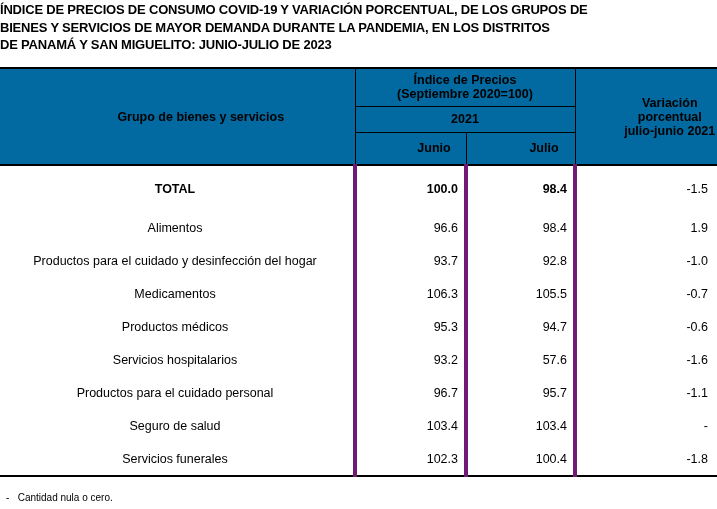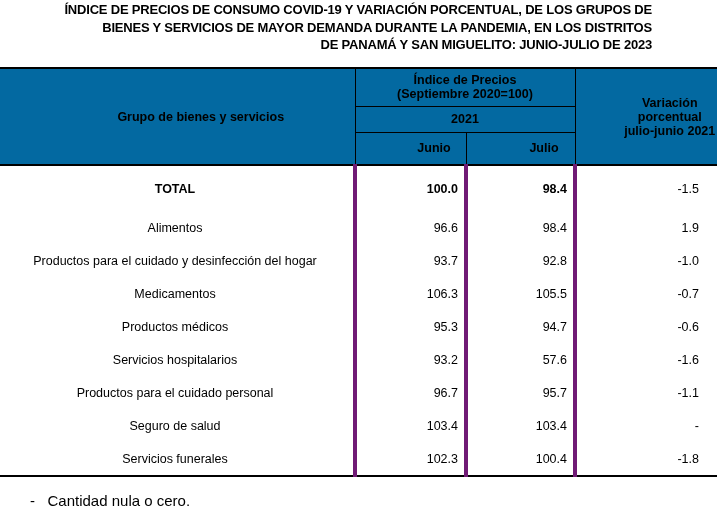--- a/index.html
+++ b/index.html
@@ -1,37 +1,37 @@
 <!DOCTYPE html>
 <html><head>
 <meta charset="utf-8">
 <style>
   html, body { margin:0; padding:0; background:#ffffff; }
   body { width:717px; height:509px; position:relative; overflow:hidden;
          font-family:"Liberation Sans", sans-serif; color:#000; }
-  .title { position:absolute; left:0; top:1px; width:652px; text-align:right;
+  .title { position:absolute; left:0; top:1px; width:652px; text-align:left;
            font-weight:bold; font-size:13px; line-height:17.5px; letter-spacing:-0.2px; }
   .title div { white-space:nowrap; }
   table { position:absolute; left:0; top:67px; width:717px; border-collapse:collapse;
           font-size:12.5px; table-layout:fixed; }
   th { background:#0369a1; font-weight:bold; text-align:center; padding:0;
        border:1px solid #000; }
   thead tr:first-child th { border-top:2px solid #000; }
   th.first { border-left:none; }
   th.last { border-right:none; }
   thead tr:last-child th, th.rowspan3 { border-bottom:2px solid #000;padding-left:47px; }
   td { padding:0 6px 0 3px; border-left:1px solid #000; border-right:4px solid #701a75; height:33px; }
   td.lab { border-left:none; text-align:center; }
   td.num { text-align:right; }
-  td.var { border-right:none; text-align:right; padding-right:18px; }
+  td.var { border-right:none; text-align:right; padding-right:9px; }
   tr.total td { font-weight:bold; height:45px; }
   tr.total td.lab { text-align:center; }
   tr.total td.var { font-weight:normal; }
   tr.lastrow td { border-bottom:2px solid #000; }
-  .note { position:absolute; left:6px; top:492px; font-size:15px;margin-left:24px; }
+  .note { position:absolute; left:6px; top:492px; font-size:10px; }
 </style>
 </head>
 <body>
 
 <div class="title">
   <div>ÍNDICE DE PRECIOS DE CONSUMO COVID-19 Y VARIACIÓN PORCENTUAL, DE LOS GRUPOS DE</div>
   <div>BIENES Y SERVICIOS DE MAYOR DEMANDA DURANTE LA PANDEMIA, EN LOS DISTRITOS</div>
   <div>DE PANAMÁ Y SAN MIGUELITO: JUNIO-JULIO DE 2023</div>
 </div>
 

